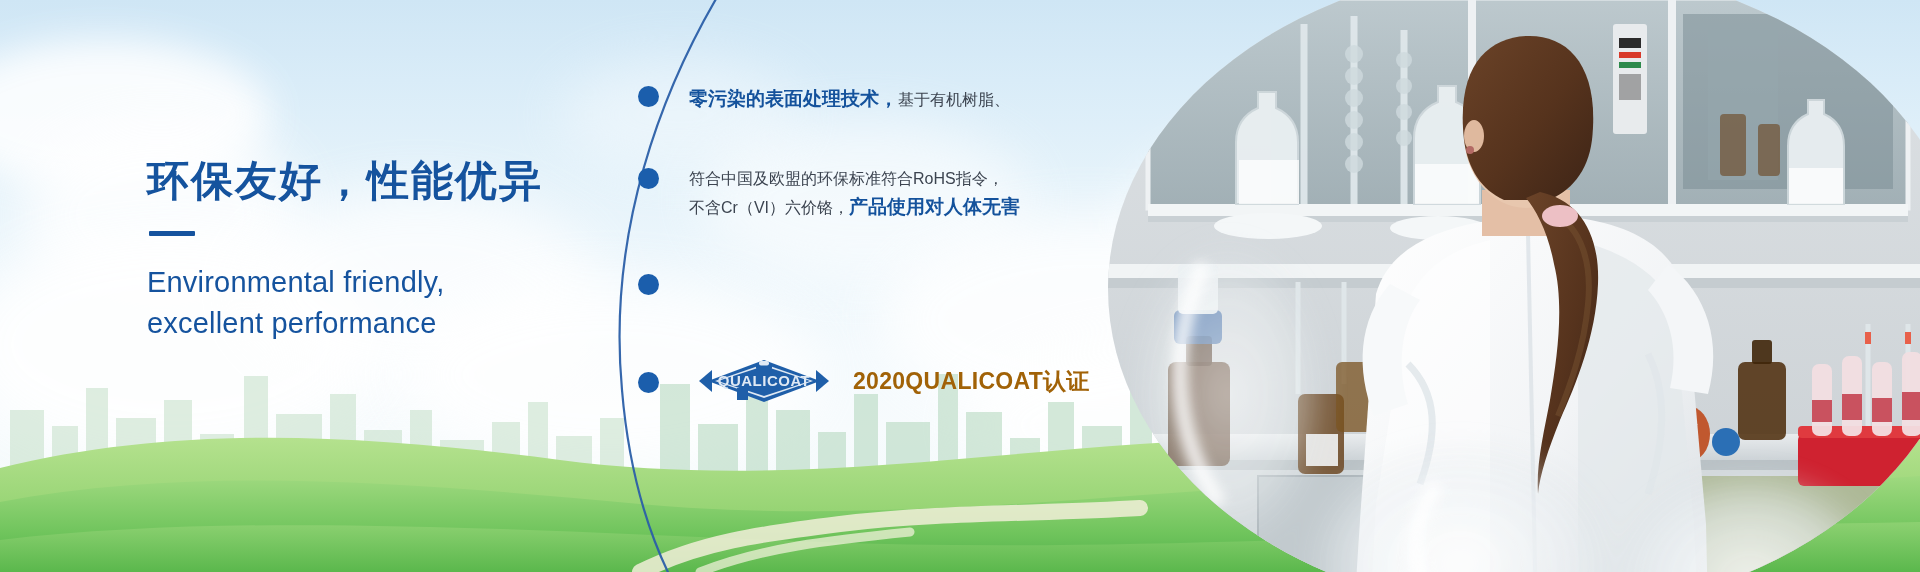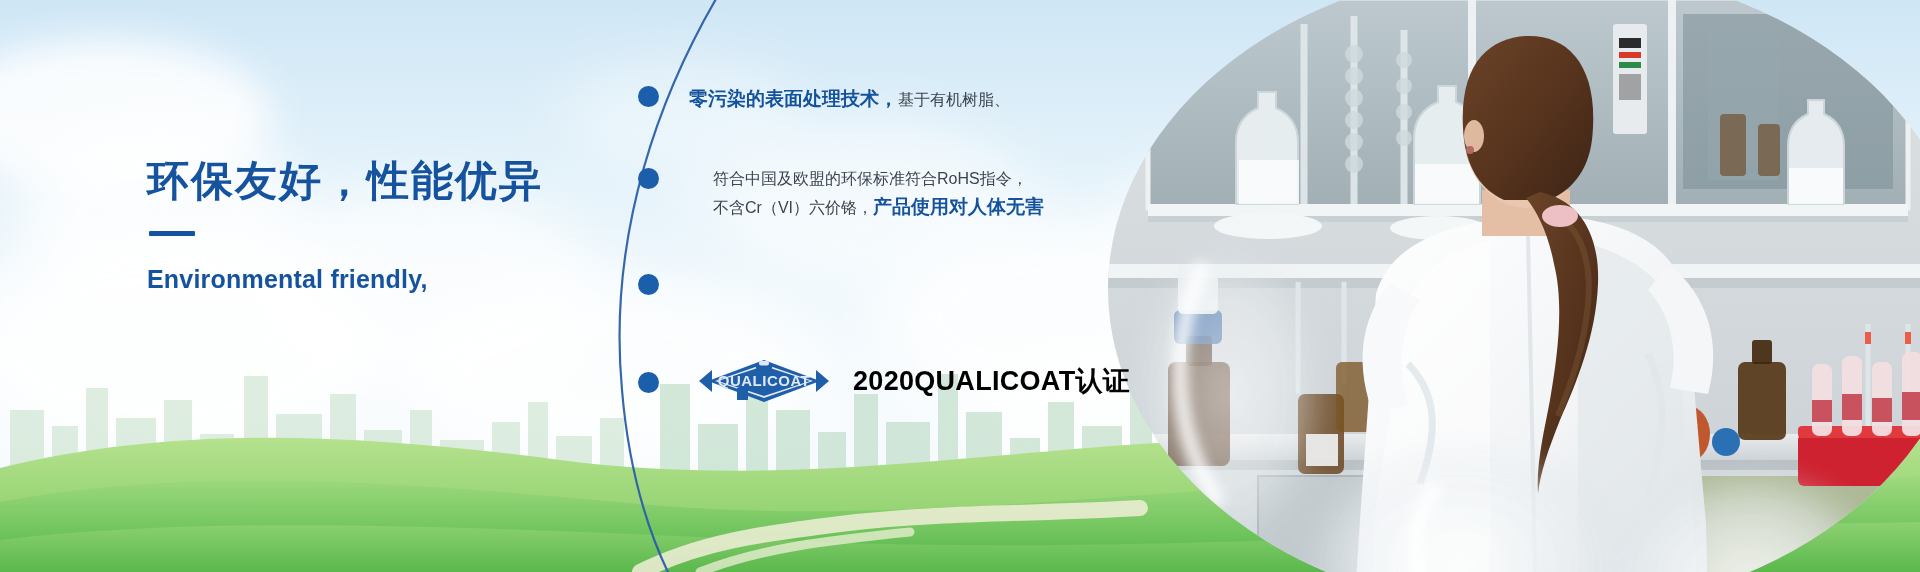--- a/index.html
+++ b/index.html
@@ -57,45 +57,45 @@
   .headline .cn {
     font-size:42px; font-weight:bold; color:#15539e;
     letter-spacing:2px; line-height:1.15;
     text-shadow:0 1px 2px rgba(255,255,255,.55);
   }
   .rule {
     width:46px; height:5px; background:#15539e;
     margin:26px 0 26px 2px; border-radius:1px;
   }
   .headline .en {
-    font-size:25px; font-weight:bold; color:#15539e;
+    font-size:29px; font-weight:normal; color:#15539e;
     line-height:1.42; letter-spacing:.2px;
   }
 
   
   .bullets { position:absolute; left:638px; top:0; width:520px; height:560px; }
   .bullet { position:absolute; display:flex; align-items:flex-start; }
   .dot {
     width:21px; height:21px; border-radius:50%;
     background:#1b5eac; flex:0 0 21px; margin-top:2px;
     box-shadow:0 0 0 0 rgba(0,0,0,0);
   }
   .btext { margin-left:30px; }
   .line { white-space:nowrap; line-height:1.62; }
   .strong { font-size:19px; font-weight:bold; color:#14529c; }
   .normal { font-size:16px; font-weight:normal; color:#3c4450; }
   .b1 { top:84px; }
-  .b2 { top:166px;gap:24px; }
+  .b2 { top:166px; }
   .b3 { top:272px; }
   .b4 { top:357px; align-items:center; }
 
   
   .qc-logo { margin-left:30px; width:150px; height:48px; position:relative; }
   .qc-label {
-    margin-left:14px; font-size:27px; font-weight:bold; color:#000000;
+    margin-left:14px; font-size:23px; font-weight:bold; color:#a16207;
     letter-spacing:.3px; white-space:nowrap; align-self:center;
   }
 </style>
 </head>
 <body>
 
 <div id="banner">
 
   <div class="sky"></div>
 
@@ -392,20 +392,21 @@
         <path d="M96,300 C60,380 64,470 112,540"></path>
         <path d="M330,520 C300,560 300,610 330,650"></path>
       </g>
     </svg>
   </div>
 
   <div class="headline">
     <div class="cn">环保友好，性能优异</div>
     <div class="rule"></div>
     <div class="en">Environmental friendly,</div>
+    <div class="en">excellent performance</div>
   </div>
 
   <div class="bullets">
 
     <div class="bullet b1">
       <span class="dot"></span>
       <div class="btext">
         <div class="line">
           <span class="strong">零污染的表面处理技术，</span><span class="normal">基于有机树脂、</span>
         </div>

